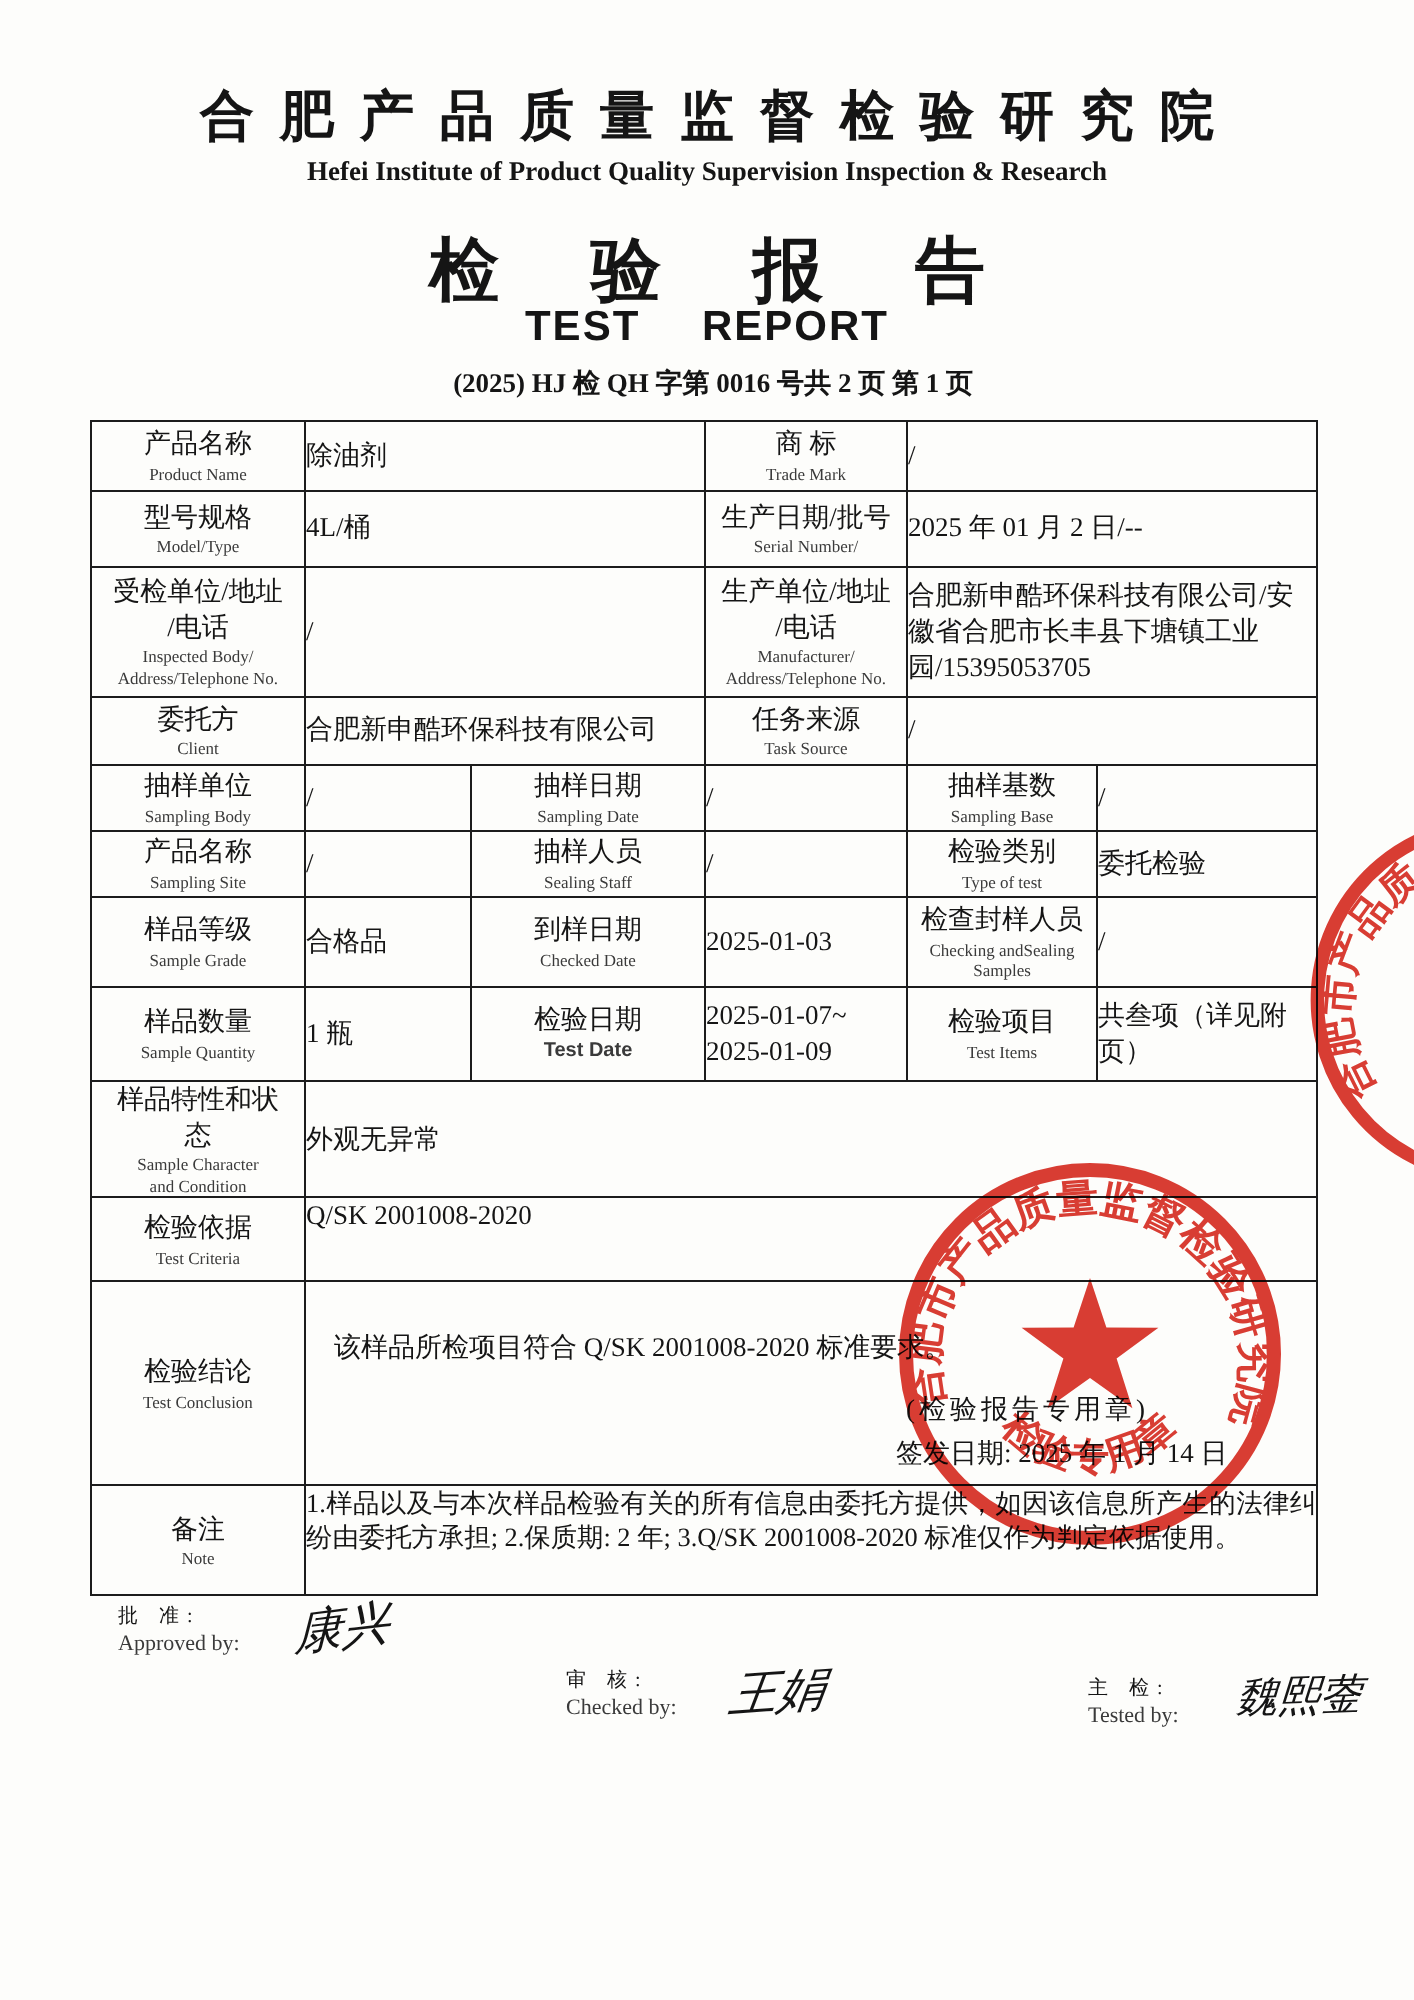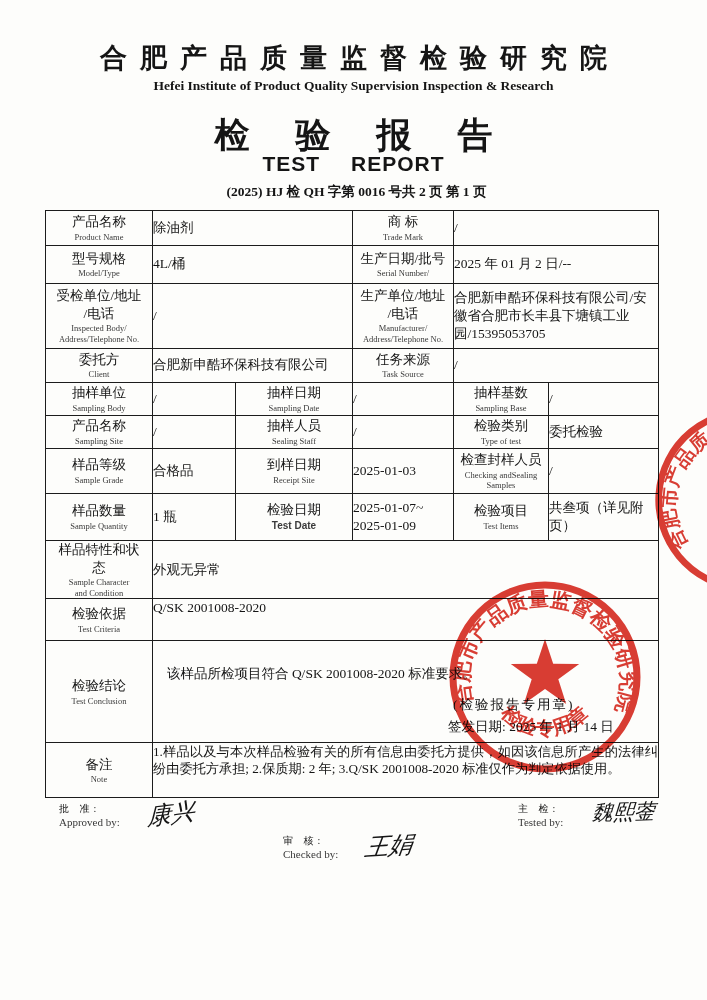--- a/index.html
+++ b/index.html
@@ -56,21 +56,21 @@
   .sig-group{position:absolute;top:0;}
   .sig-label .zh{font-size:10px;letter-spacing:4px;}
   .sig-label .en{font-size:11px;}
   .sig{
     position:absolute;top:-4px;font-size:24px;
     transform:rotate(-7deg) skewX(-8deg);
     font-style:italic;white-space:nowrap;
   }
   .g1{left:14px;} .g1 .sig{left:88px;}
   .g2{left:238px;margin-top:32px;} .g2 .sig{left:82px;transform:rotate(-4deg) skewX(-12deg);}
-  .g3{left:473px;} .g3 .sig{left:74px;transform:rotate(-2deg) skewX(-6deg);font-size:21px;}
+  .g3{left:499px;margin-top:36px;} .g3 .sig{left:74px;transform:rotate(-2deg) skewX(-6deg);font-size:21px;}
 </style>
 </head>
 <body>
 
 <div class="page">
 
   <div class="org-zh">合肥产品质量监督检验研究院</div>
   <div class="org-en">Hefei Institute of Product Quality Supervision Inspection &amp; Research</div>
   <div class="title-zh">检验报告</div>
   <div class="title-en">TEST REPORT</div>
@@ -176,21 +176,21 @@
       <td class="val">委托检验</td>
     </tr>
     <tr style="height:45px">
       <td class="lab">
         <div class="zh">样品等级</div>
         <div class="en">Sample Grade</div>
       </td>
       <td class="val">合格品</td>
       <td class="lab">
         <div class="zh">到样日期</div>
-        <div class="en">Receipt Site</div>
+        <div class="en">Checked Date</div>
       </td>
       <td class="val">2025-01-03</td>
       <td class="lab">
         <div class="zh">检查封样人员</div>
         <div class="en">Checking andSealing
 Samples</div>
       </td>
       <td class="val">/</td>
     </tr>
     <tr style="height:47px">

